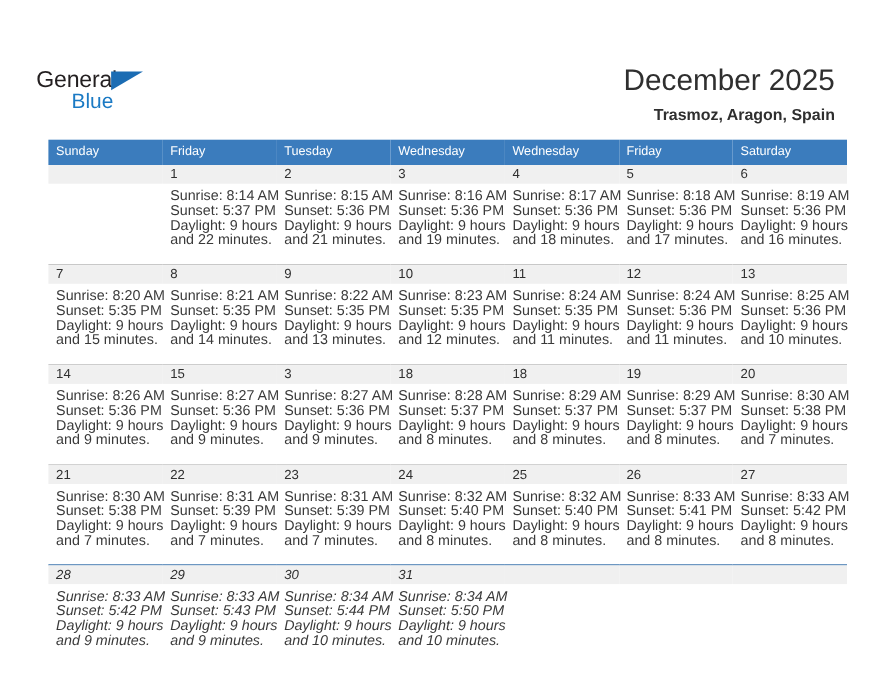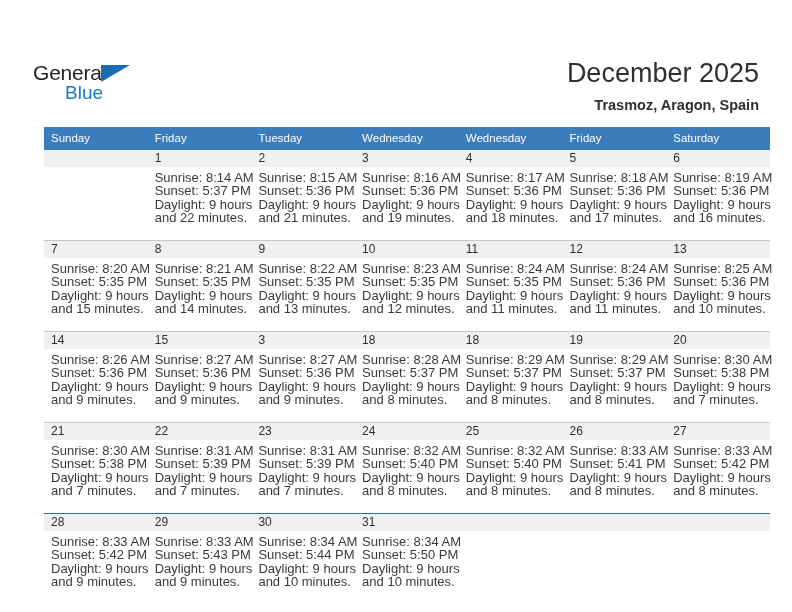--- a/index.html
+++ b/index.html
@@ -143,20 +143,21 @@
 
   
   tr.week-row > td {
     border-top: 1px solid #c8c8c8;
   }
   tr.week-row.first-week > td {
     border-top: none;
   }
   tr.week-row.accent-top > td {
     border-top: 1px solid #2f6ca8;
+    font-style: italic;
   }
 </style>
 </head>
 <body>
 
 <div class="page">
 
   <div class="top-header">
 
     <div class="brand">

